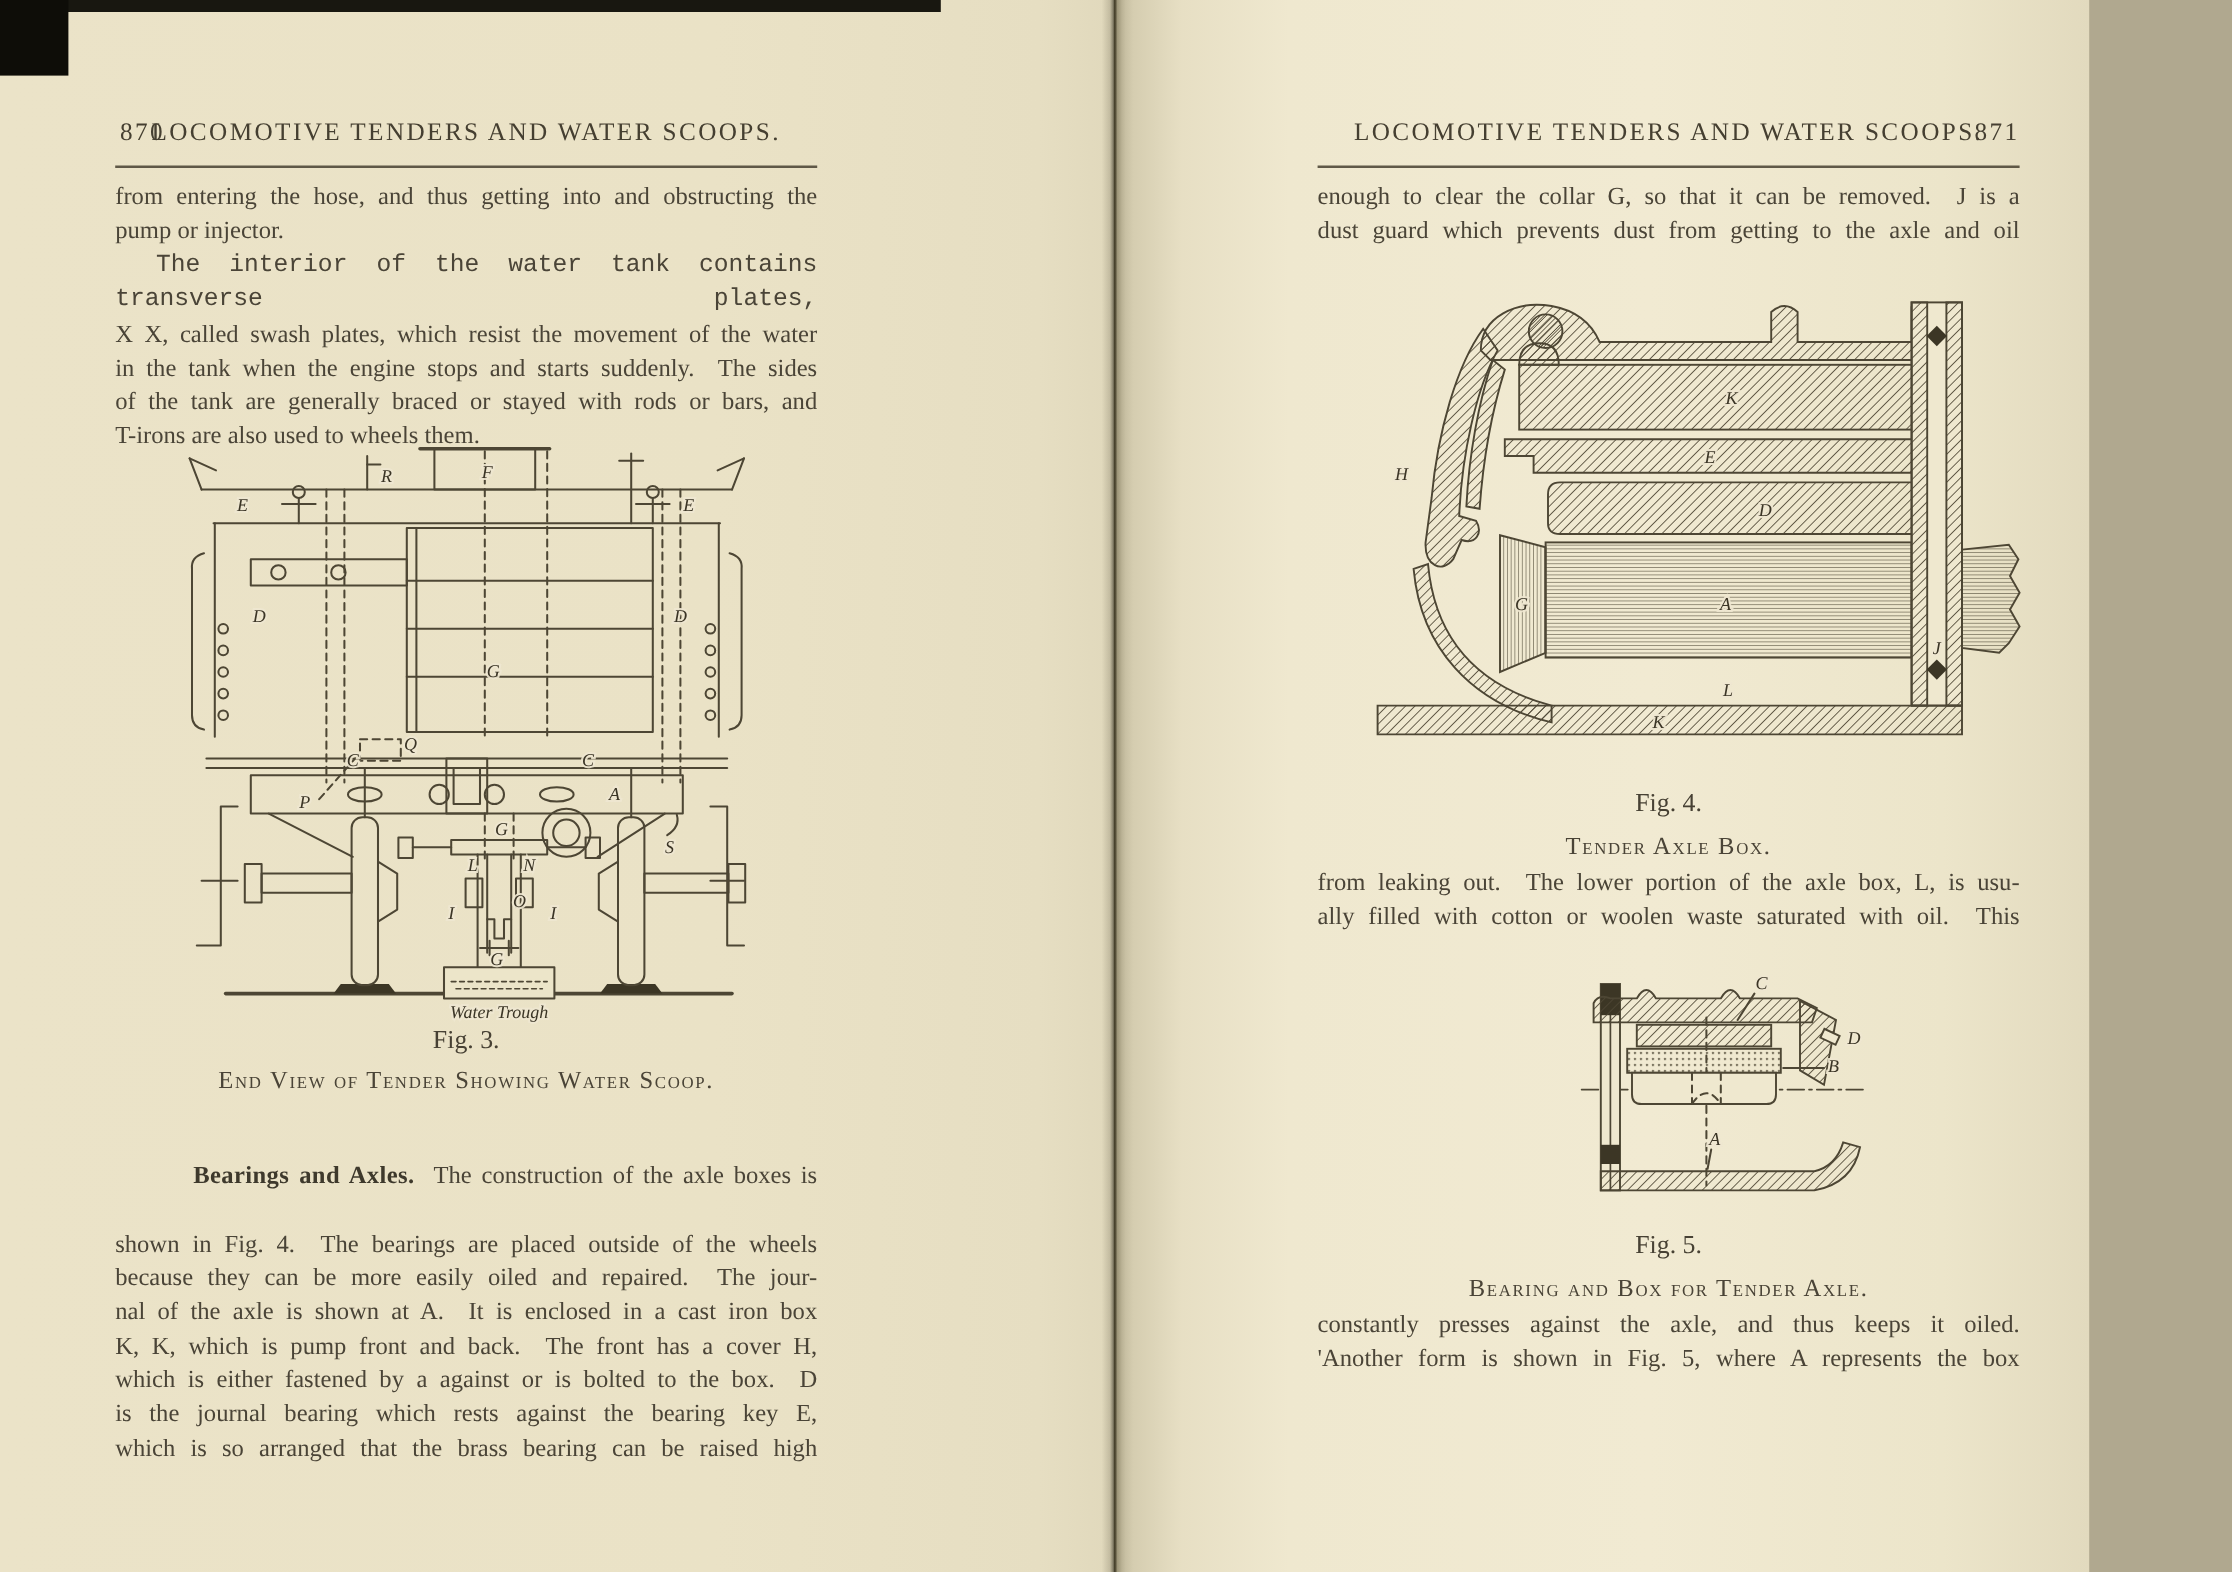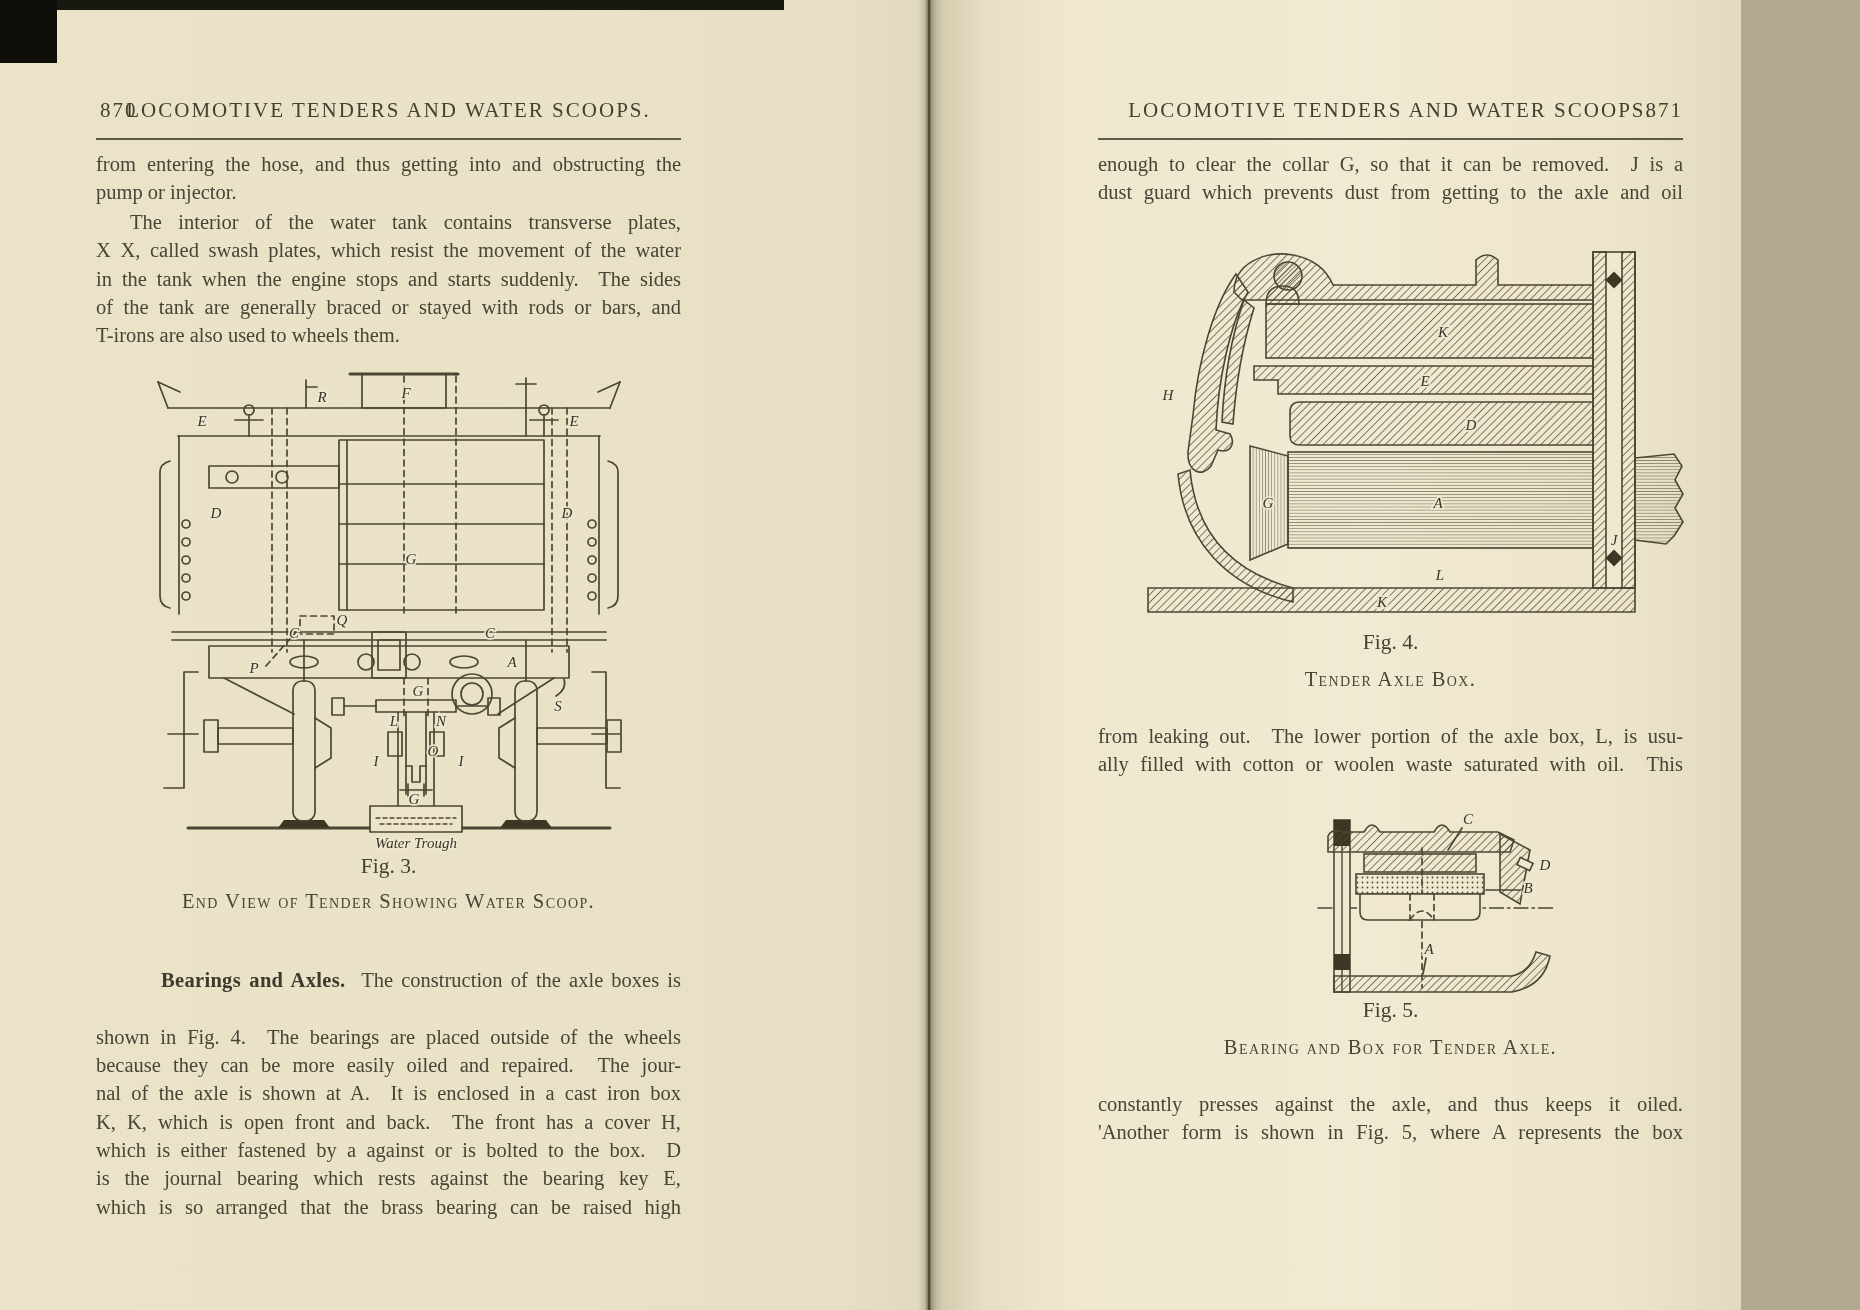--- a/index.html
+++ b/index.html
@@ -24,30 +24,30 @@
   .page-right .pg-num { right:0; }
   .rule { position:absolute; top:138px; height:0; border-top:2px solid rgba(70,64,48,0.85); }
   .page-left  .rule { left:96px;  width:585px; }
   .page-right .rule { left:170px; width:585px; }
 
   .para { position:absolute; width:585px; font-size:20.5px; line-height:28.3px; }
   .page-left  .para { left:96px; }
   .page-right .para { left:170px; }
   .tline { text-align:justify; white-space:pre-wrap; }
   .tline.just { text-align-last:justify; }
-  .indent-first .tline:first-child { text-indent:34px; }
+  .indent-first .tline:first-child { text-indent:34px;font-family:Liberation Mono, monospace; }
   .lead-line { text-align:justify; text-align-last:justify; white-space:pre-wrap; text-indent:34px; }
   .lead { font-weight:bold; color:#3e392c; letter-spacing:0.3px; }
 
   .figure { position:absolute; }
   .figlabel { position:absolute; font-size:21.5px; text-align:center; color:#474134; }
   .figcaption { position:absolute; font-variant:small-caps; font-size:20.5px; letter-spacing:1.4px;
                 text-align:center; color:#4a4437; }
   .page-left  .figlabel, .page-left  .figcaption { left:96px;  width:585px; }
-  .page-right .figlabel, .page-right .figcaption { left:170px; width:585px; }
+  .page-right .figlabel, .page-right .figcaption { left:170px; width:585px;margin-top:27px; }
 
   svg .ln { stroke:#4d4634; stroke-width:1.7; fill:none; stroke-linecap:round; stroke-linejoin:round; }
   svg .thick { stroke-width:3; }
   svg .dash  { stroke-dasharray:6 4.5; }
   svg .dash2 { stroke-dasharray:4 3; stroke-width:1.3; }
   svg .dashdot { stroke-dasharray:14 4 2.5 4; stroke-width:1.4; }
   svg .fillink { fill:#3c3625; stroke:none; }
   svg .paperfill { fill:#ece5c9; }
   svg .hp  { fill:url(#ph);  stroke:#4d4634; stroke-width:1.6; }
   svg .hpd { fill:url(#phd); stroke:#4d4634; stroke-width:1.6; }
@@ -250,21 +250,21 @@
     <div class="figcaption" style="top:890px">End View of Tender Showing Water Scoop.</div>
 
     <div class="para" style="top:938px">
       <div class="lead-line">
         <span class="lead">Bearings and Axles.</span><span>  The construction of the axle boxes is</span>
       </div>
       <div>
           <div class="tline just">shown in Fig. 4.  The bearings are placed outside of the wheels</div>
           <div class="tline just">because they can be more easily oiled and repaired.  The jour-</div>
           <div class="tline just">nal of the axle is shown at A.  It is enclosed in a cast iron box</div>
-          <div class="tline just">K, K, which is open front and back.  The front has a cover H,</div>
+          <div class="tline just">K, K, which is pump front and back.  The front has a cover H,</div>
           <div class="tline just">which is either fastened by a against or is bolted to the box.  D</div>
           <div class="tline just">is the journal bearing which rests against the bearing key E,</div>
           <div class="tline just">which is so arranged that the brass bearing can be raised high</div>
         </div>
     </div>
   </div>
 
   <div class="page page-right">
     <div class="pg-header">
       <span class="pg-num">871</span>

